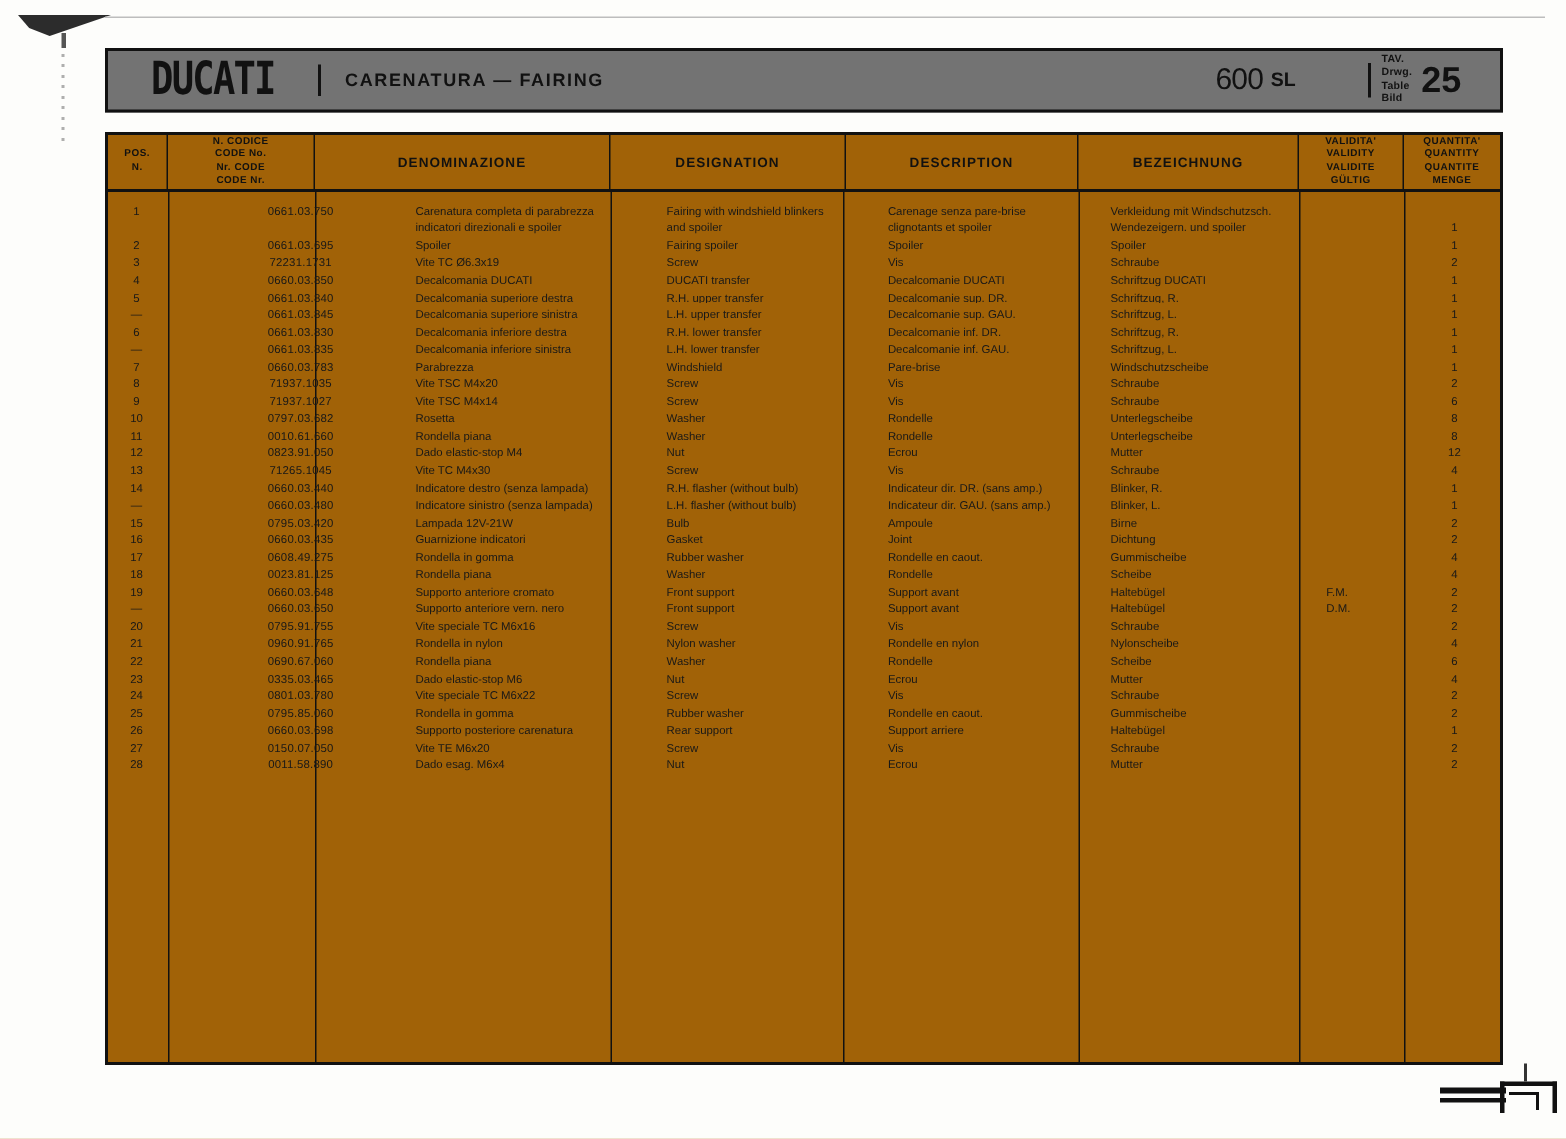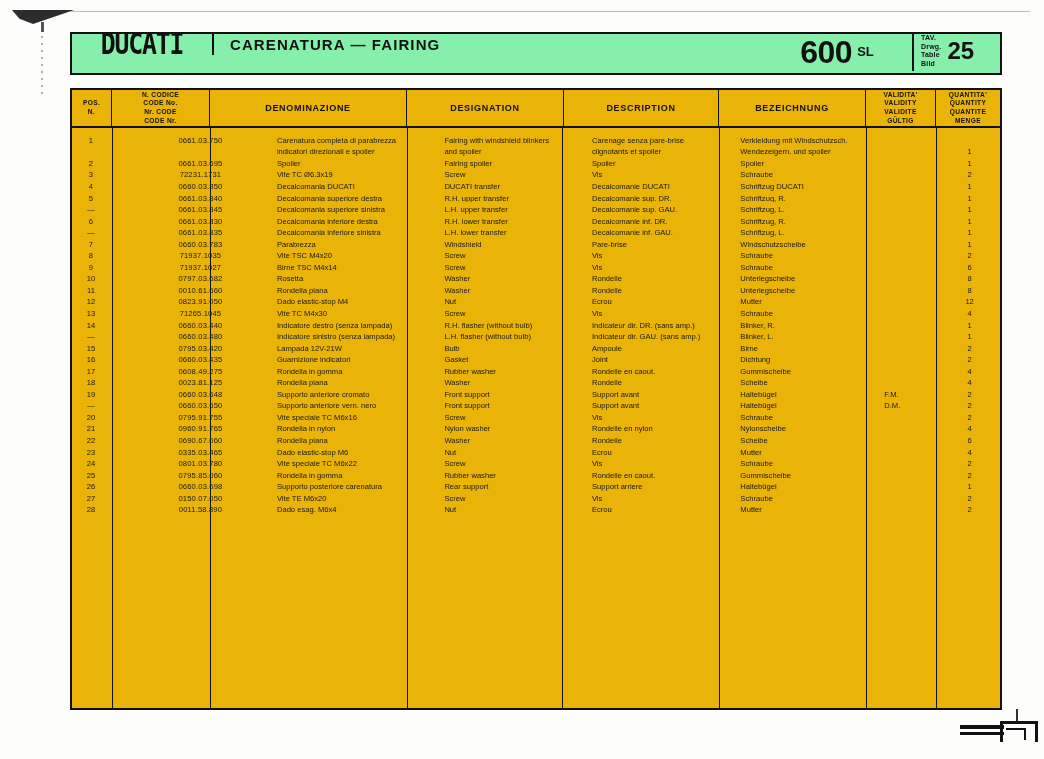--- a/index.html
+++ b/index.html
@@ -62,22 +62,22 @@
   
   .header {
     position: absolute;
     left: 70px;
     top: 32px;
     width: 932px;
     height: 43px;
     border: 2px solid #111;
     box-sizing: border-box;
     display: flex;
-    align-items: flex-start;
-    background: #86efac;
+    align-items: center;
+    background: #737373;
   }
   .hdr-logo {
     width: 140px;
     border-right: 2px solid #111;
     display: flex;
     align-items: center;
     justify-content: center;
     flex: 0 0 auto;
   }
   .ducati-wordmark {
@@ -90,38 +90,38 @@
     line-height: 1;
   }
   .hdr-titles {
     flex: 1 1 auto;
     display: flex;
     flex-direction: column;
     justify-content: center;
     padding-left: 16px;
   }
   .hdr-titles div {
-    font-size: 15px;
+    font-size: 12px;
     font-weight: bold;
     letter-spacing: 1.1px;
     line-height: 1.42;
     color: #111;
   }
   .hdr-model {
     flex: 0 0 auto;
     width: 150px;
     display: flex;
     align-items: center;
     justify-content: center;
     gap: 5px;
     border-right: 2px solid #111;
   }
   .hdr-model .num {
-    font-size: 32px;
-    font-weight: bold;
+    font-size: 20px;
+    font-weight: normal;
     letter-spacing: -0.5px;
   }
   .hdr-model .suffix {
     font-size: 13px;
     font-weight: bold;
     padding-bottom: 2px;
   }
   .hdr-tav {
     flex: 0 0 auto;
     width: 86px;
@@ -148,21 +148,21 @@
 
   
   .table-frame {
     position: absolute;
     left: 70px;
     top: 88px;
     width: 932px;
     height: 622px;
     border: 2px solid #111;
     box-sizing: border-box;
-    background: #eab308;
+    background: #a16207;
   }
   .col-heads {
     display: flex;
     height: 38px;
     border-bottom: 2px solid #111;
     box-sizing: border-box;
   }
   .ch {
     border-right: 1.5px solid #111;
     box-sizing: border-box;
@@ -463,21 +463,21 @@
             <div class="cell c-den">Vite TSC M4x20</div>
             <div class="cell c-desc">Screw</div>
             <div class="cell c-desig">Vis</div>
             <div class="cell c-bez">Schraube</div>
             <div class="cell c-val"></div>
             <div class="cell c-qty">2</div>
           </div>
           <div class="row">
             <div class="cell c-pos">9</div>
             <div class="cell c-code">71937.1027</div>
-            <div class="cell c-den">Birne TSC M4x14</div>
+            <div class="cell c-den">Vite TSC M4x14</div>
             <div class="cell c-desc">Screw</div>
             <div class="cell c-desig">Vis</div>
             <div class="cell c-bez">Schraube</div>
             <div class="cell c-val"></div>
             <div class="cell c-qty">6</div>
           </div>
           <div class="row">
             <div class="cell c-pos">10</div>
             <div class="cell c-code">0797.03.682</div>
             <div class="cell c-den">Rosetta</div>

